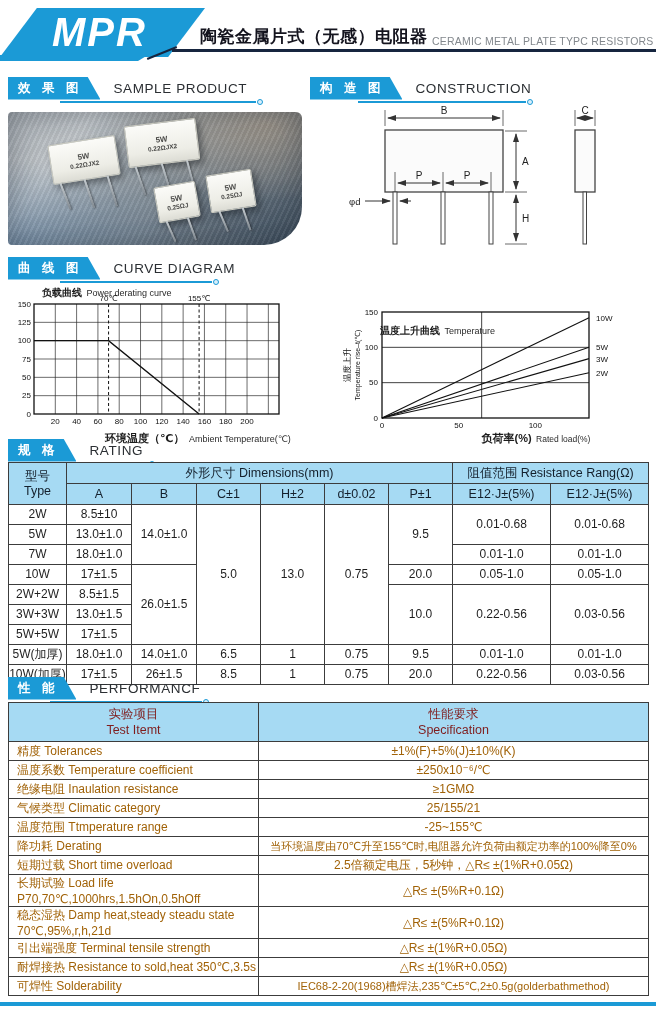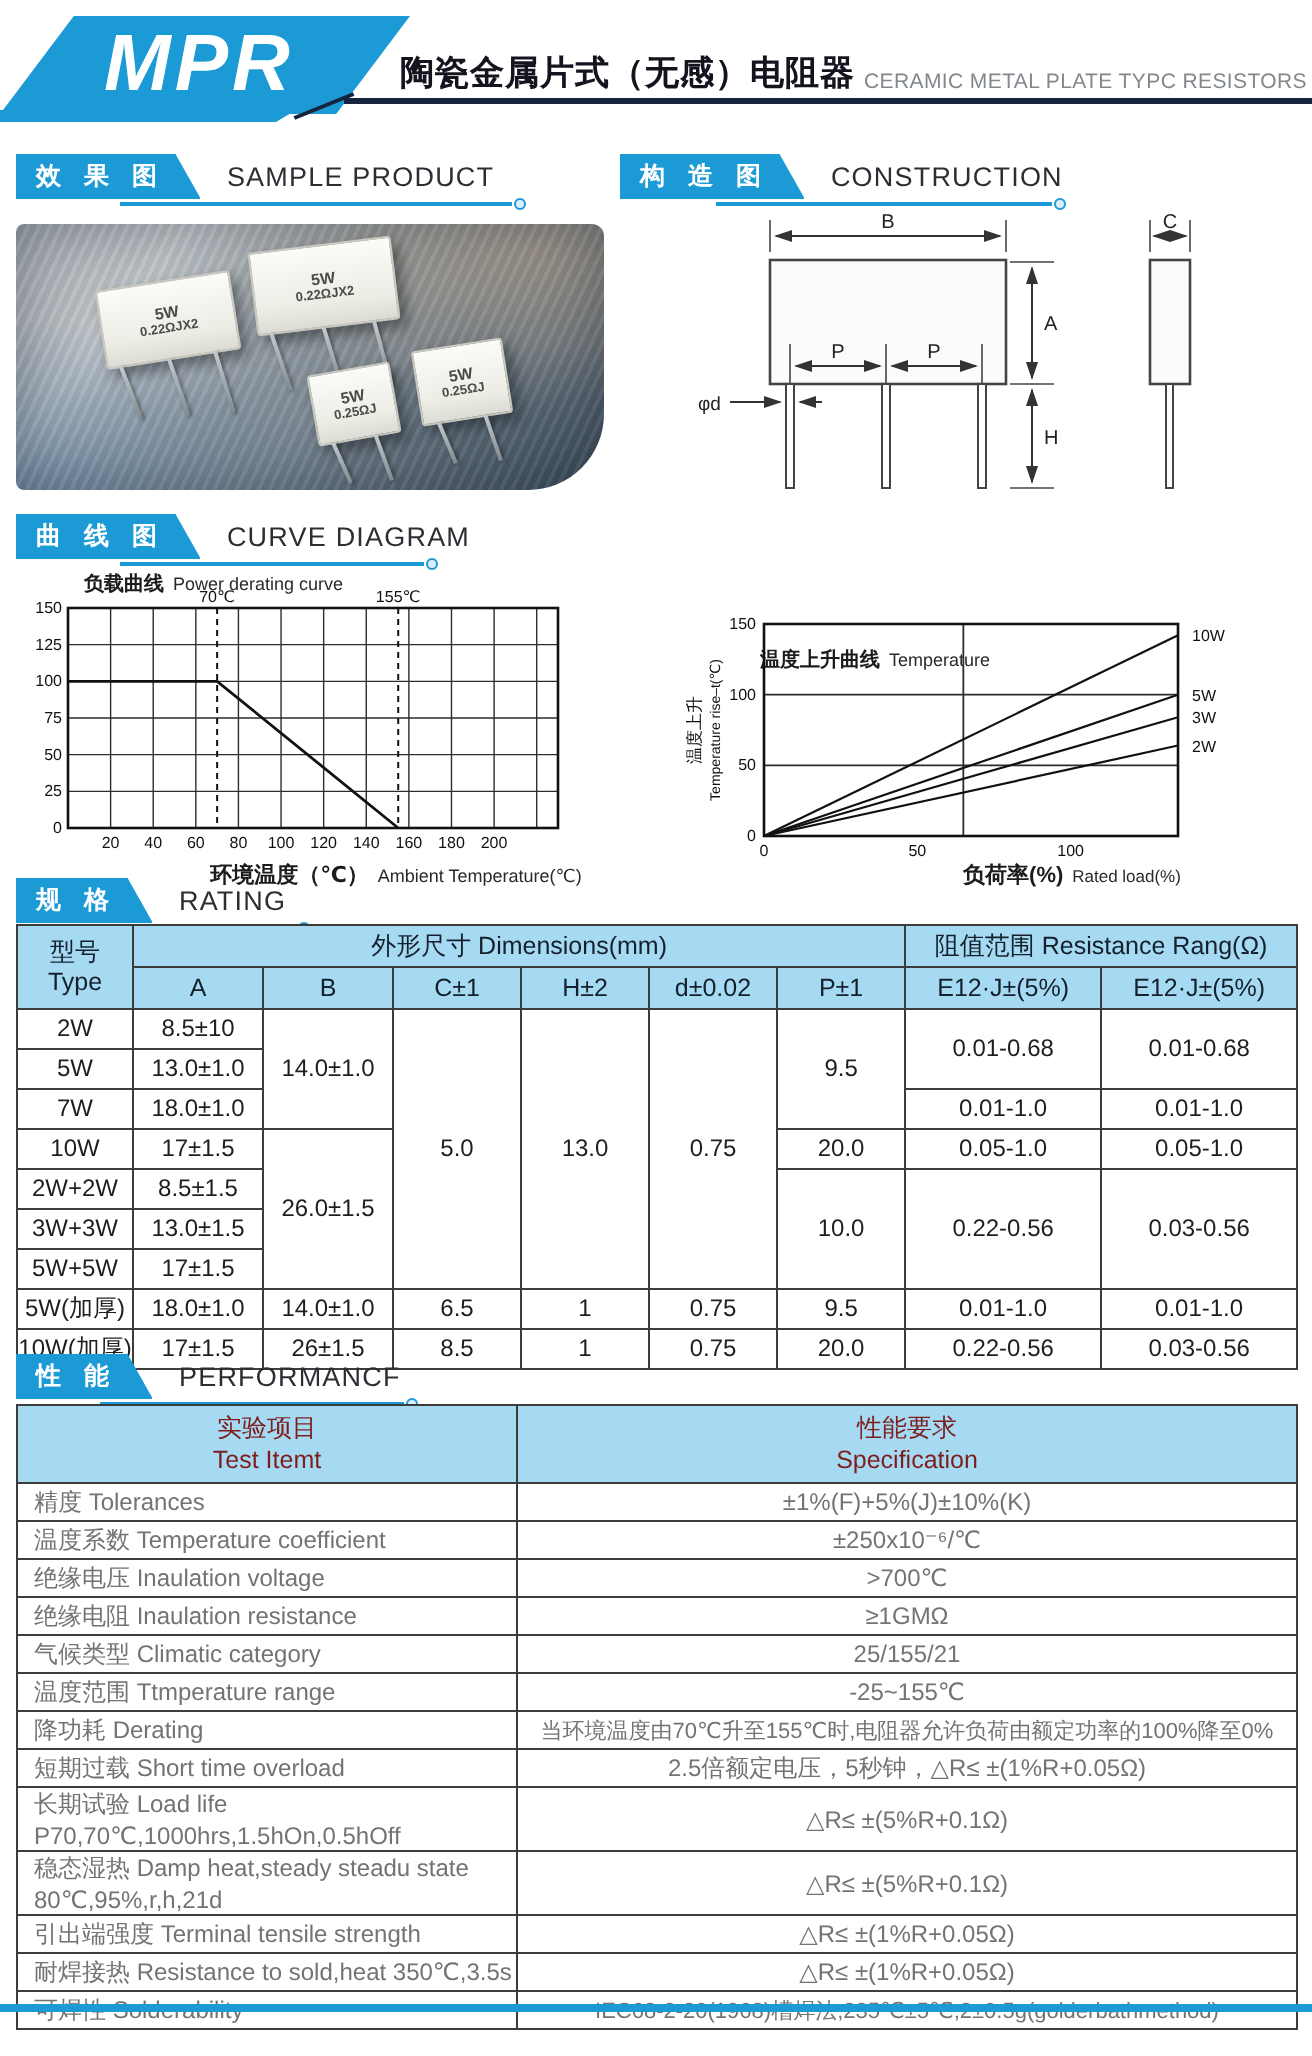--- a/index.html
+++ b/index.html
@@ -62,21 +62,21 @@
 
   
   table{border-collapse:collapse;table-layout:fixed;}
   .rating-table{position:absolute;left:8px;top:462px;width:640px;}
   .perf-table{position:absolute;left:8px;top:702px;width:640px;}
   th,td{border:1px solid var(--bdr);text-align:center;padding:0;overflow:hidden;}
   table{border:1.5px solid var(--bdr);}
   .rating-table th{background:var(--th-bg);font-weight:normal;font-size:12.5px;color:#14202c;height:20px;line-height:15px;}
   .rating-table td{font-size:12px;height:19px;line-height:13px;color:#1e1e1e;background:#fff;}
   .perf-table th{background:var(--th-bg);font-weight:normal;font-size:12.5px;color:#7f1d1d;height:38px;line-height:16px;}
-  .perf-table td{font-size:12px;height:18px;color:#737373;background:#fff;}
+  .perf-table td{font-size:12px;height:18px;color:#a16207;background:#fff;}
   .perf-table td.item{text-align:left;padding-left:8px;}
   .perf-table td.sz-s{font-size:11px;}
   .bottom-rule{position:absolute;left:0;top:1002px;width:656px;height:4px;background:var(--accent);}
 </style>
 </head>
 <body>
 
 <div class="page">
 
   <div class="logo-shape">
@@ -398,24 +398,20 @@
     </tr>
     <tr>
           <td class="item">精度 Tolerances</td>
           <td>±1%(F)+5%(J)±10%(K)</td>
         </tr>
     <tr>
           <td class="item">温度系数 Temperature coefficient</td>
           <td>±250x10⁻⁶/℃</td>
         </tr>
     <tr>
-          <td class="item">绝缘电压 Inaulation voltage</td>
-          <td>&gt;700℃</td>
-        </tr>
-    <tr>
           <td class="item">绝缘电阻 Inaulation resistance</td>
           <td>≥1GMΩ</td>
         </tr>
     <tr>
           <td class="item">气候类型 Climatic category</td>
           <td>25/155/21</td>
         </tr>
     <tr>
           <td class="item">温度范围 Ttmperature range</td>
           <td>-25~155℃</td>
@@ -426,21 +422,21 @@
         </tr>
     <tr>
           <td class="item">短期过载 Short time overload</td>
           <td>2.5倍额定电压，5秒钟，△R≤ ±(1%R+0.05Ω)</td>
         </tr>
     <tr>
           <td class="item">长期试验 Load life P70,70℃,1000hrs,1.5hOn,0.5hOff</td>
           <td>△R≤ ±(5%R+0.1Ω)</td>
         </tr>
     <tr>
-          <td class="item">稳态湿热 Damp heat,steady steadu state 80℃,95%,r,h,21d</td>
+          <td class="item">稳态湿热 Damp heat,steady steadu state 70℃,95%,r,h,21d</td>
           <td>△R≤ ±(5%R+0.1Ω)</td>
         </tr>
     <tr>
           <td class="item">引出端强度 Terminal tensile strength</td>
           <td>△R≤ ±(1%R+0.05Ω)</td>
         </tr>
     <tr>
           <td class="item">耐焊接热 Resistance to sold,heat 350℃,3.5s</td>
           <td>△R≤ ±(1%R+0.05Ω)</td>
         </tr>

